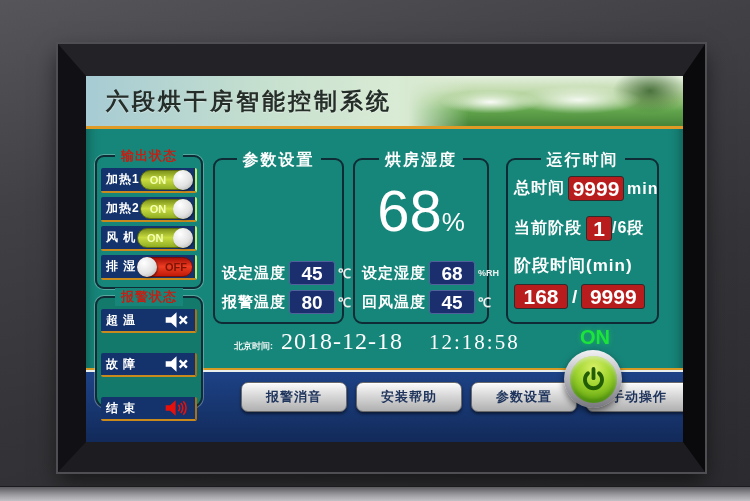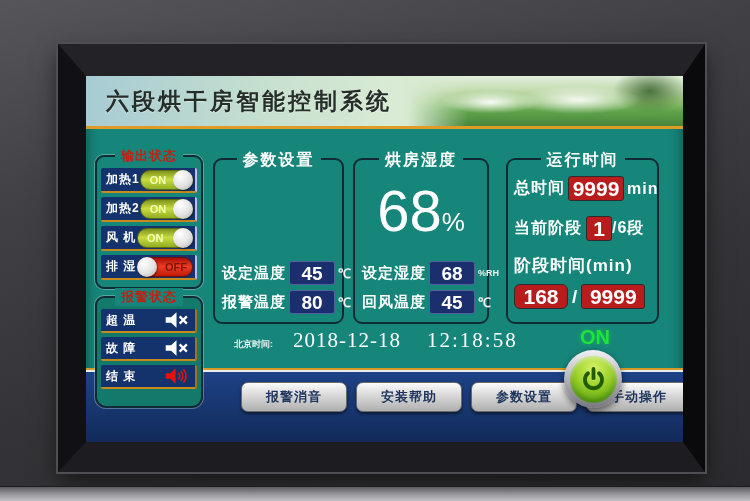--- a/index.html
+++ b/index.html
@@ -51,43 +51,43 @@
   .panel-title.white { color:#fff; font-size:16px; letter-spacing:2px; }
   .panel-title.red { color:#c41f14; font-size:13px; letter-spacing:1px; }
 
   
   .panel-output { left:9px; top:79px; width:108px; height:134px;
     box-shadow:0 0 0 1px rgba(210,230,228,.35); padding:11px 4px 0; }
   .panel-alarm  { left:9px; top:220px; width:108px; height:112px;
     box-shadow:0 0 0 1px rgba(210,230,228,.35); background:#13796b; padding:11px 4px 0;
     border-radius:9px 9px 11px 11px; }
   .io-row { position:relative; height:25px; margin-bottom:4px; background:#14336d;
-    border-bottom:2px solid #c8891d; border-right:2px solid #c4b5fd; border-radius:2px;
+    border-bottom:2px solid #c8891d; border-right:2px solid #bef264; border-radius:2px;
     display:flex; align-items:center; padding:0 2px 0 5px; }
   .io-label { color:#fff; font-size:12px; font-weight:bold; letter-spacing:1px; white-space:nowrap; }
 
   
   .toggle { position:relative; width:56px; height:20px; margin-left:auto; border-radius:10px; }
   .toggle.on  { background:linear-gradient(180deg,#7e941c 0%,#c9dc40 48%,#90ae24 100%);
     border:1px solid #5c6c10; }
   .toggle.off { background:linear-gradient(180deg,#a60f06 0%,#ef3d22 48%,#c01a08 100%);
     border:1px solid #70100a; }
   .toggle-text { position:absolute; top:50%; transform:translateY(-50%);
     font-size:11px; font-weight:bold; }
   .toggle.on  .toggle-text { left:9px;  color:#f4ffb4; }
   .toggle.off .toggle-text { right:5px; color:#7e1403; }
   .knob { position:absolute; top:-1px; width:20px; height:20px; border-radius:50%;
     background:radial-gradient(circle at 35% 30%, #ffffff 0%, #e2e2e2 55%, #a6a6a6 100%);
     box-shadow:1px 1px 2px rgba(0,0,0,.45); }
   .toggle.on  .knob { right:-1px; }
   .toggle.off .knob { left:-1px; }
 
-  .alarm-row { position:relative; height:24px; margin-bottom:4px; background:#14336d;
+  .alarm-row { position:relative; height:24px; margin-bottom:20px; background:#14336d;
     border-bottom:2px solid #c8891d; border-right:2px solid #a87212; border-radius:2px;
-    display:flex; align-items:center; padding:0 6px 0 5px; }
+    display:flex; align-items:center; padding:0 6px 0 5px;font-family:Liberation Serif, serif; }
   .alarm-icon { margin-left:auto; display:flex; align-items:center; }
 
   
   .panel-temp { left:127px; top:82px; width:131px; height:166px; }
   .panel-hum  { left:267px; top:82px; width:136px; height:166px; }
   .panel-run  { left:420px; top:82px; width:153px; height:166px; }
   .big-value { text-align:center; margin-top:22px; color:#fff; white-space:nowrap; }
   .big-num  { font-size:58px; line-height:1; }
   .big-unit { font-size:26px; }
   .sub-rows { position:absolute; left:7px; right:4px; bottom:8px; }
@@ -102,22 +102,22 @@
   
   .rt-row { display:flex; align-items:center; margin:0 6px; white-space:nowrap; }
   .rt-label { color:#fff; font-size:16px; font-weight:bold; letter-spacing:1px; }
   .blk { background:#b91c1c; border:1px solid #2d2d2d; border-radius:3px; color:#fff;
     font-size:21px; font-weight:bold; text-align:center; height:25px; line-height:24px;
     padding:0 0; }
   .rt-slash { color:#fff; font-size:19px; font-weight:bold; margin:0 4px; }
 
   
   .clock { position:absolute; left:148px; top:252px; display:flex; align-items:baseline; z-index:5; }
-  .clock-label { color:#e8f2f0; font-size:9px; font-weight:bold; margin-right:20px; }
-  .clock-date { color:#fff; font-family:"Liberation Serif", serif; font-size:21px; letter-spacing:1px; }
+  .clock-label { color:#e8f2f0; font-size:9px; font-weight:bold; margin-right:8px; }
+  .clock-date { color:#fff; font-family:"Liberation Serif", serif; font-size:24px; letter-spacing:1px; }
   .clock-time { color:#fff; font-family:"Liberation Serif", serif; font-size:21px; letter-spacing:2px; margin-left:26px; }
 
   
   .power-state { position:absolute; left:484px; top:250px; width:50px; text-align:center;
     color:#1ce43c; font-size:20px; font-weight:bold; z-index:6;
     text-shadow:0 0 5px rgba(30,220,60,.55); }
   .power-btn { position:absolute; left:478px; top:274px; width:58px; height:58px; border-radius:50%;
     background:linear-gradient(180deg,#f2f2f4 0%,#b9b9bf 45%,#77777d 100%);
     display:flex; align-items:center; justify-content:center; z-index:6;
     box-shadow:0 3px 7px rgba(0,0,0,.55); }
@@ -263,21 +263,21 @@
         </div>
         <div class="rt-row" style="margin-top:15px;">
           <span class="rt-label">当前阶段</span>
           <span class="blk" style="min-width:26px;margin-left:4px;">1</span>
           <span class="rt-label">/6段</span>
         </div>
         <div class="rt-row" style="margin-top:13px;">
           <span class="rt-label" style="font-size:17px;">阶段时间(min)</span>
         </div>
         <div class="rt-row" style="margin-top:7px;">
-          <span class="blk" style="min-width:54px;border-radius:6px;">168</span>
+          <span class="blk" style="min-width:54px;">168</span>
           <span class="rt-slash">/</span>
           <span class="blk" style="min-width:64px;">9999</span>
         </div>
       </div>
 
       <div class="clock">
         <span class="clock-label">北京时间:</span>
         <span class="clock-date">2018-12-18</span>
         <span class="clock-time">12:18:58</span>
       </div>

